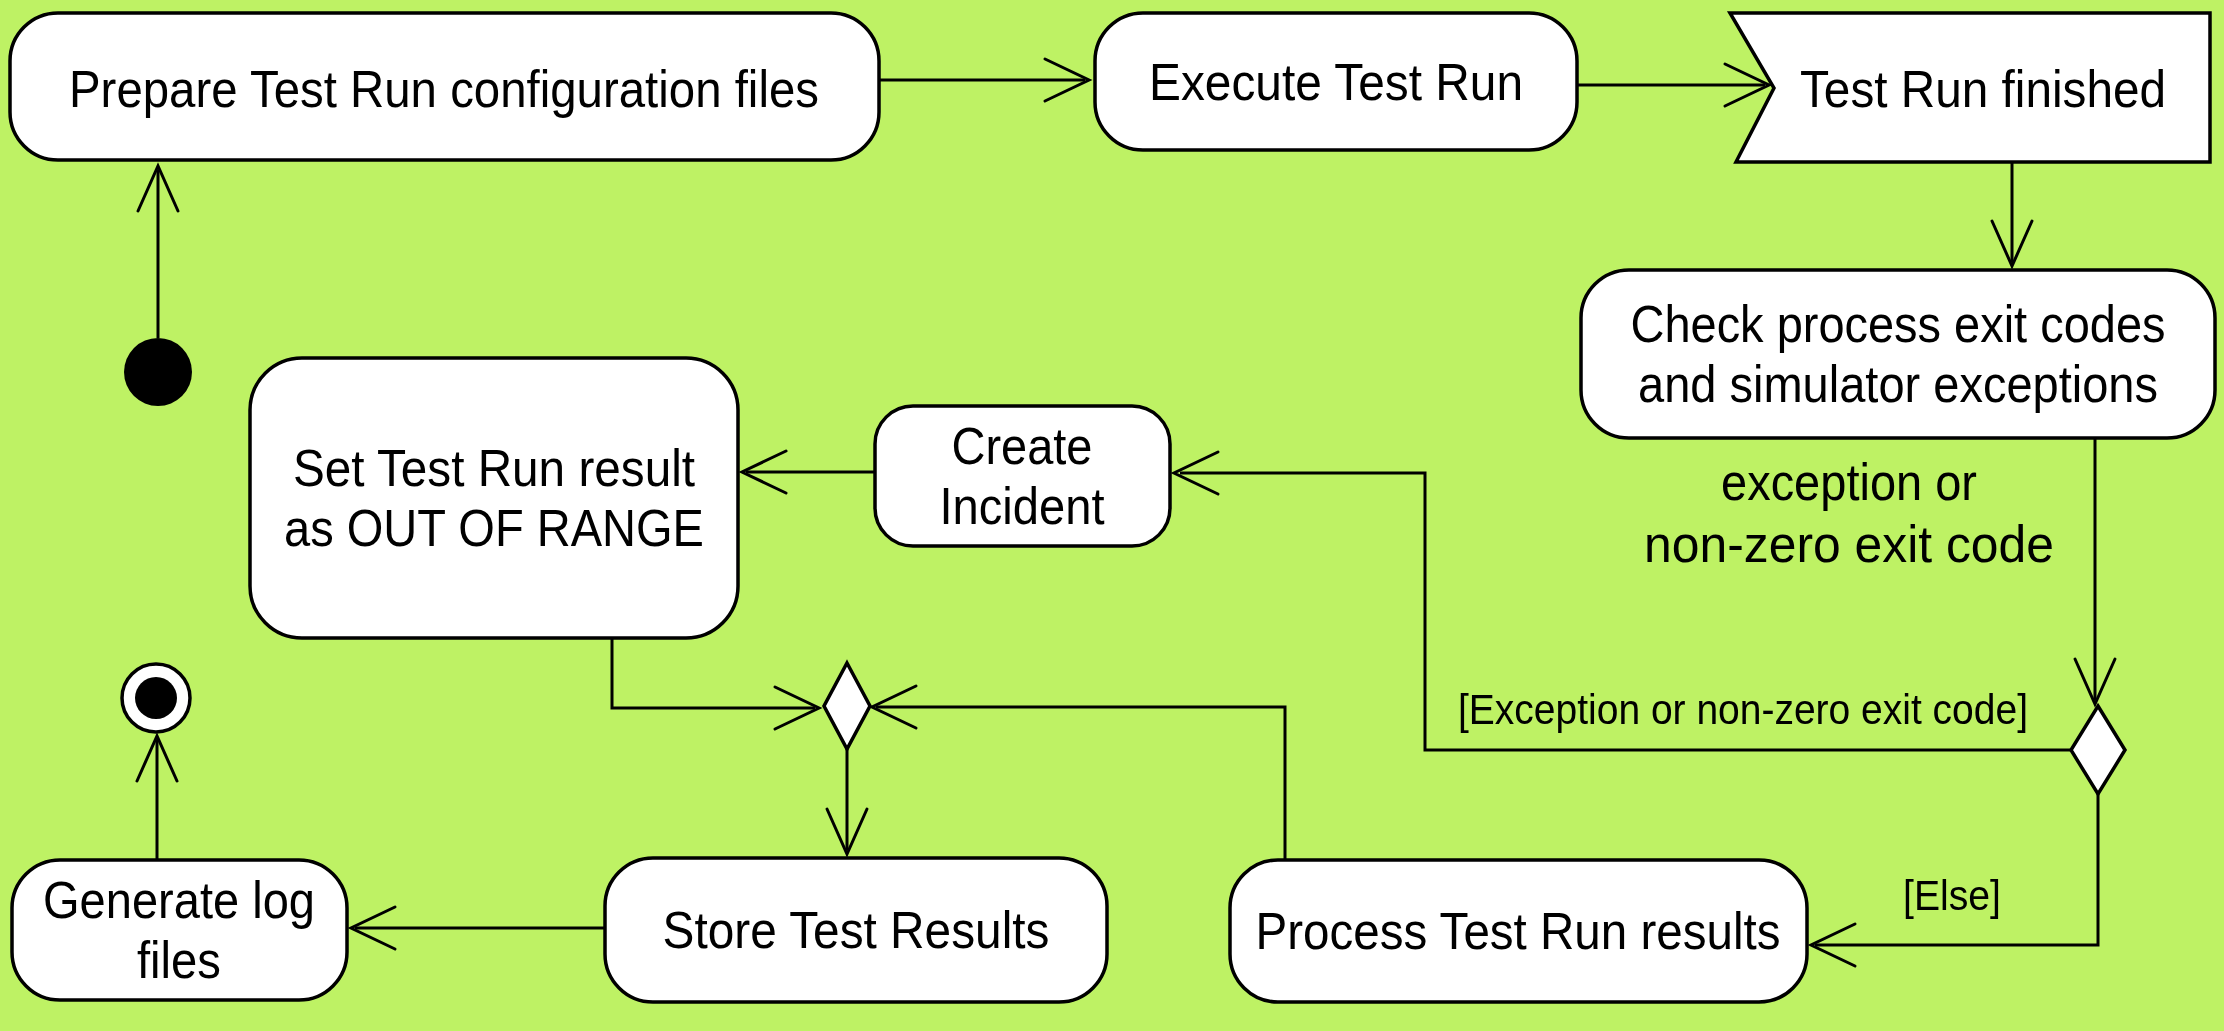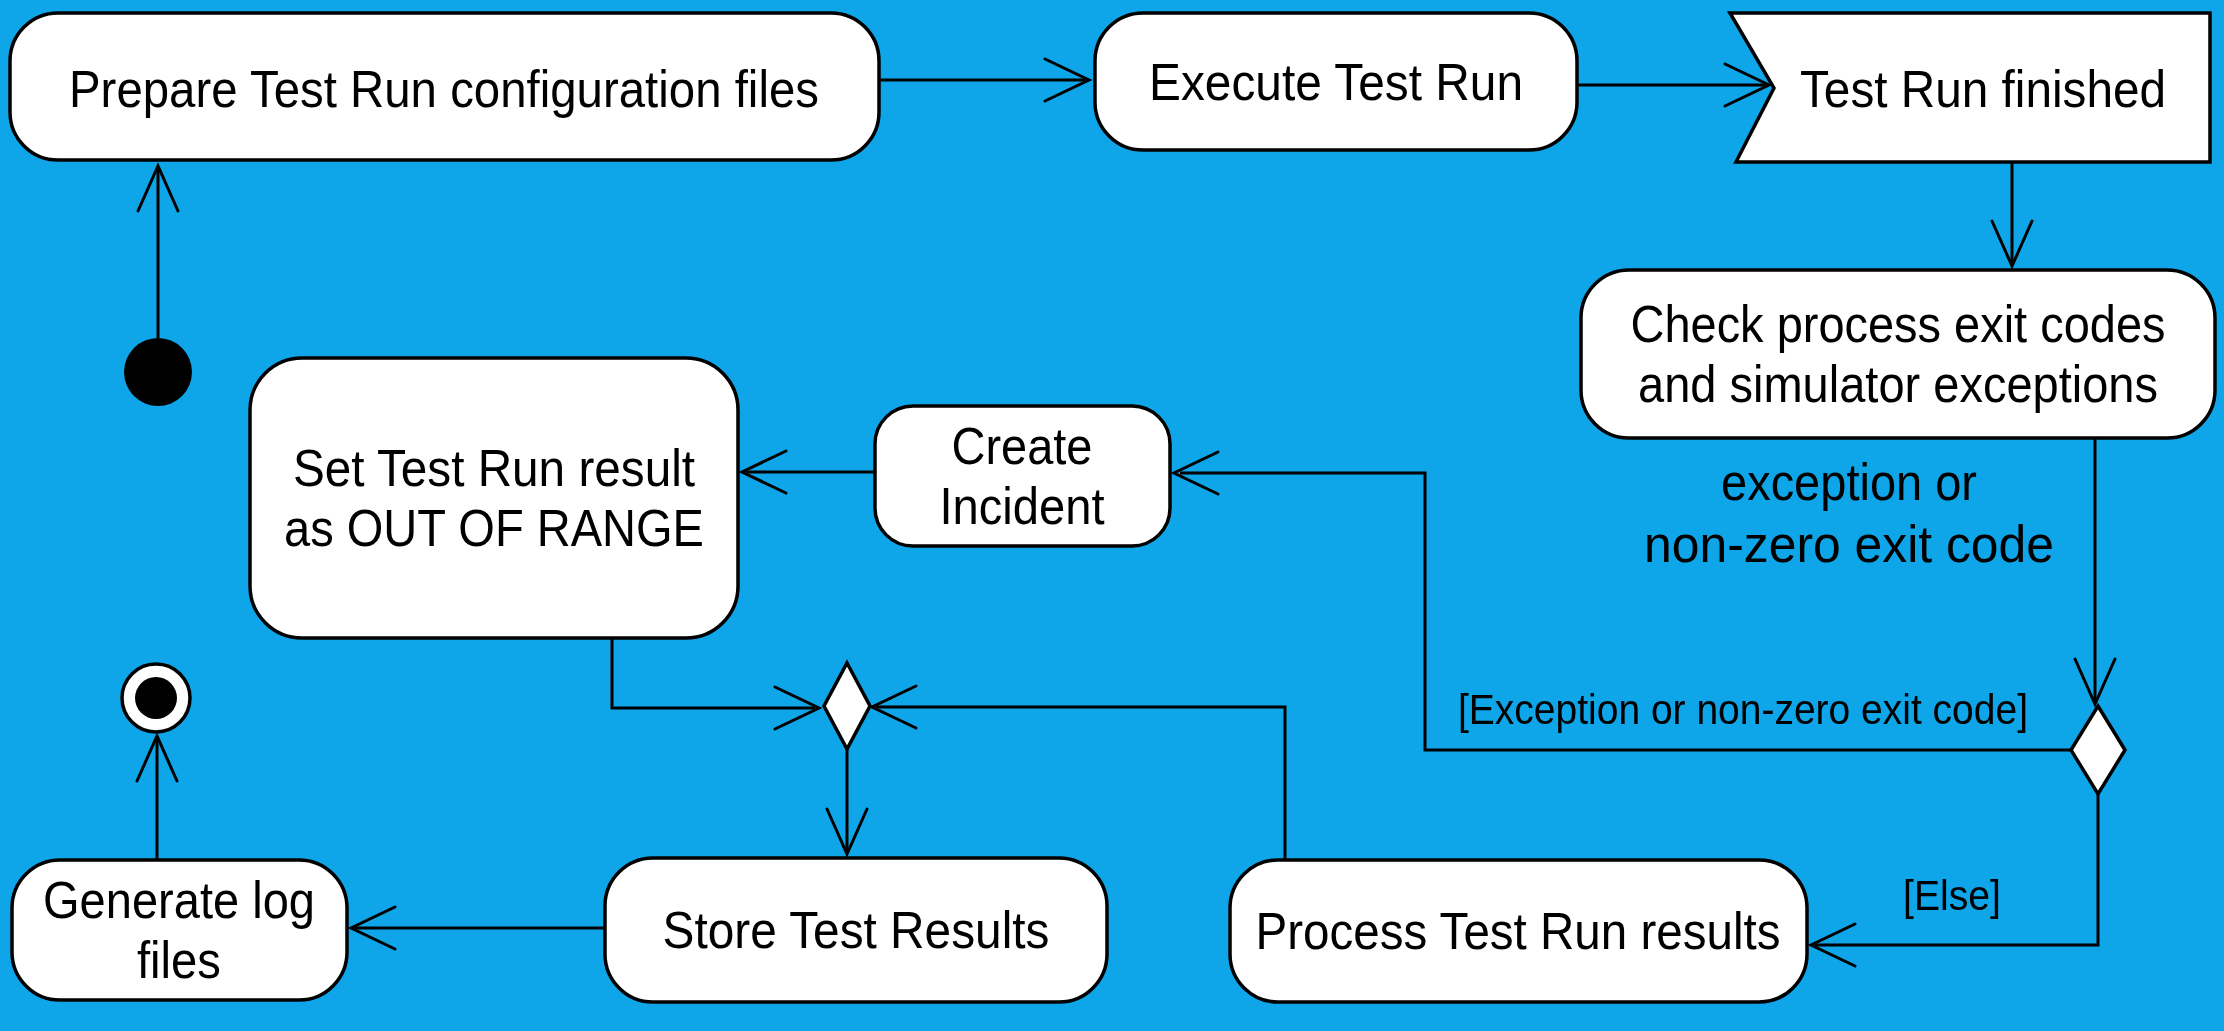--- a/index.html
+++ b/index.html
@@ -1,16 +1,16 @@
 <!DOCTYPE html>
 <html><head>
 <meta charset="utf-8">
 <style>
   html, body { margin: 0; padding: 0; background: #ffffff; }
-  .diagram-wrap { width: 2224px; height: 1031px; background: #0ea5e9; }
+  .diagram-wrap { width: 2224px; height: 1031px; background: #bef264; }
   svg { display: block; }
   .shape { fill: #ffffff; stroke: #000000; stroke-width: 3.5; }
   .solid { fill: #000000; stroke: none; }
   .ring  { fill: #ffffff; stroke: #000000; stroke-width: 3.5; }
   .edge  { fill: none; stroke: #000000; stroke-width: 3; }
   .head  { fill: none; stroke: #000000; stroke-width: 3; stroke-linecap: round; }
   text { font-family: "Liberation Sans", "DejaVu Sans", sans-serif; fill: #000000; }
   .node-label  { font-size: 52px; }
   .guard-label { font-size: 43px; }
 </style>

